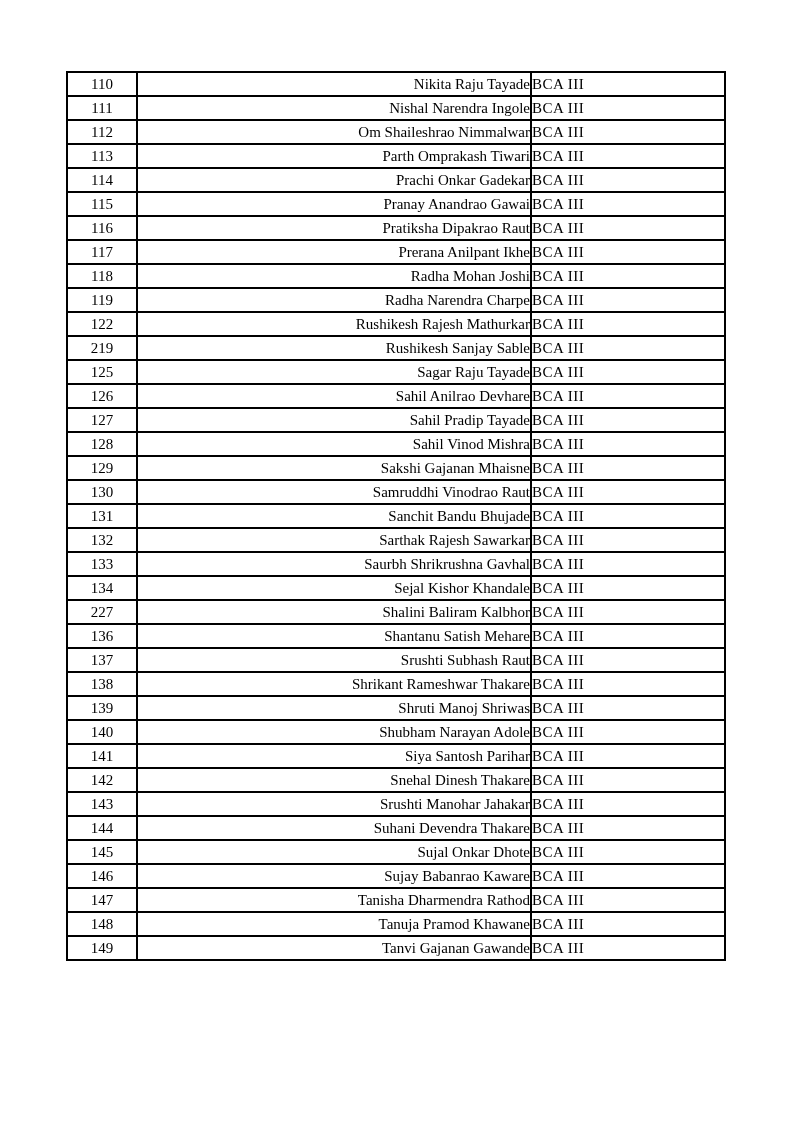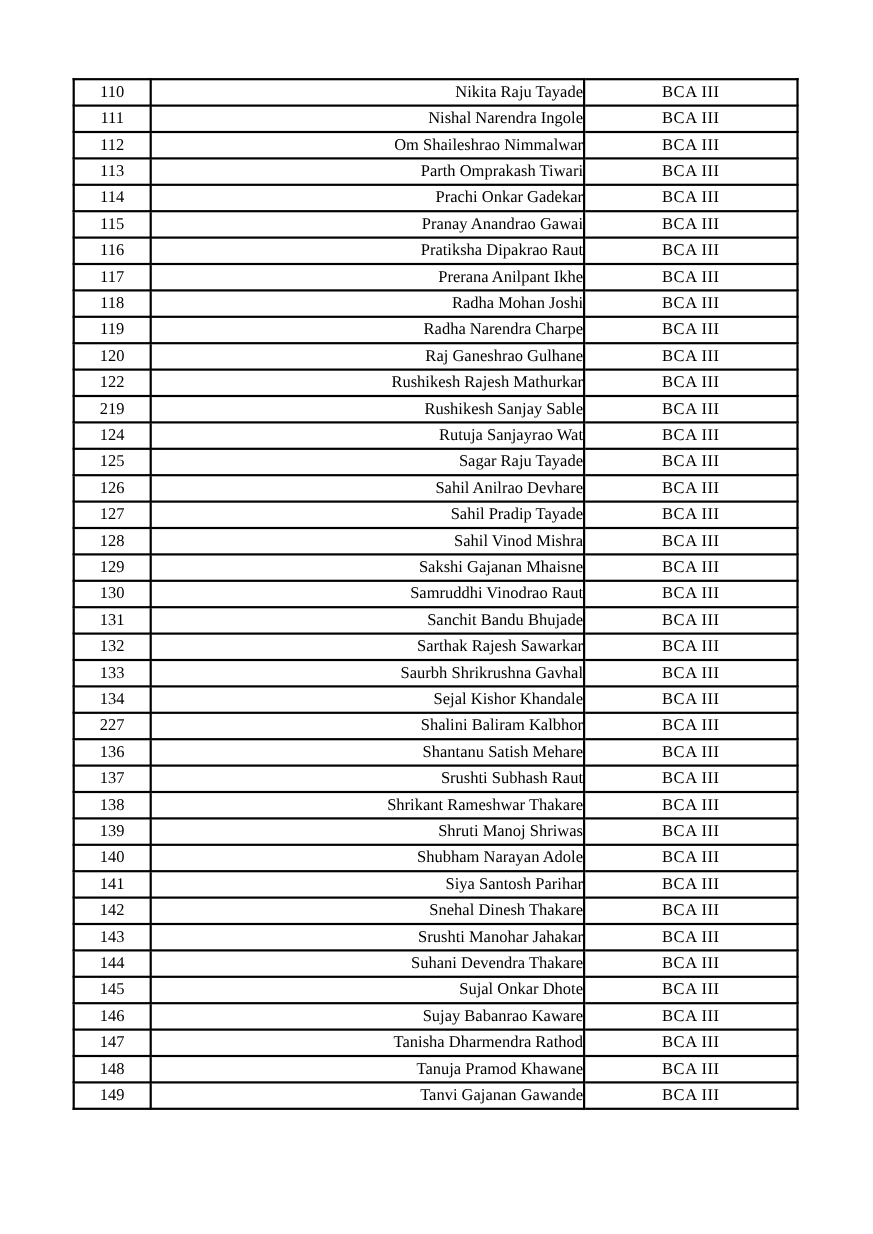--- a/index.html
+++ b/index.html
@@ -40,21 +40,20 @@
     background: #ffffff;
   }
   td.roll {
     text-align: center;
   }
   td.name {
     text-align: right;
     padding-left: 6px;
   }
   td.cls {
-    text-align: center;
     letter-spacing: 0.5px;
   }
   col.c-roll { width: 70px; }
   col.c-name { width: 394px; }
   col.c-cls  { width: 194px; }
 </style>
 </head>
 <body>
 
 <div class="page">
@@ -118,44 +117,34 @@
     <td class="name">Radha Mohan Joshi</td>
     <td class="cls">BCA III</td>
   </tr>
 
   <tr>
     <td class="roll">119</td>
     <td class="name">Radha Narendra Charpe</td>
     <td class="cls">BCA III</td>
   </tr>
 
-  <tr>
-    <td class="roll">120</td>
-    <td class="name">Raj Ganeshrao Gulhane</td>
-    <td class="cls">BCA III</td>
-  </tr>
 
 
   <tr>
     <td class="roll">122</td>
     <td class="name">Rushikesh Rajesh Mathurkar</td>
     <td class="cls">BCA III</td>
   </tr>
 
   <tr>
     <td class="roll">219</td>
     <td class="name">Rushikesh Sanjay Sable</td>
     <td class="cls">BCA III</td>
   </tr>
 
-  <tr>
-    <td class="roll">124</td>
-    <td class="name">Rutuja Sanjayrao Wat</td>
-    <td class="cls">BCA III</td>
-  </tr>
 
   <tr>
     <td class="roll">125</td>
     <td class="name">Sagar Raju Tayade</td>
     <td class="cls">BCA III</td>
   </tr>
 
   <tr>
     <td class="roll">126</td>
     <td class="name">Sahil Anilrao Devhare</td>

